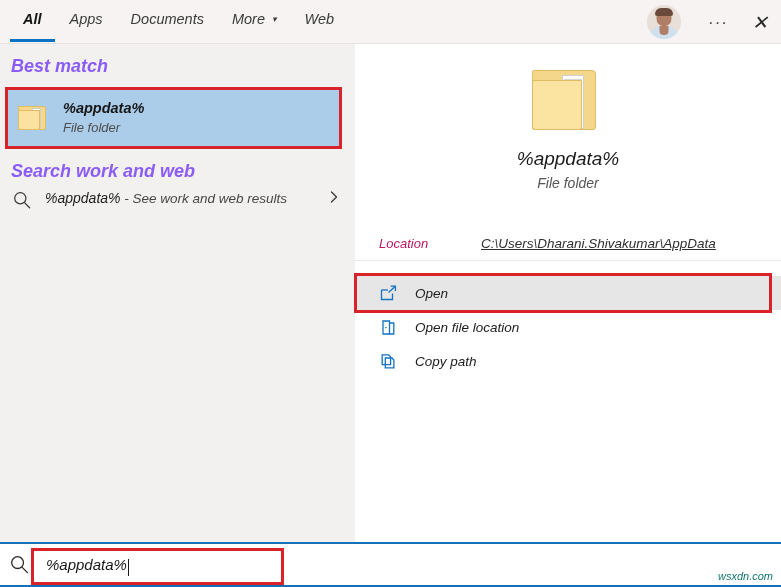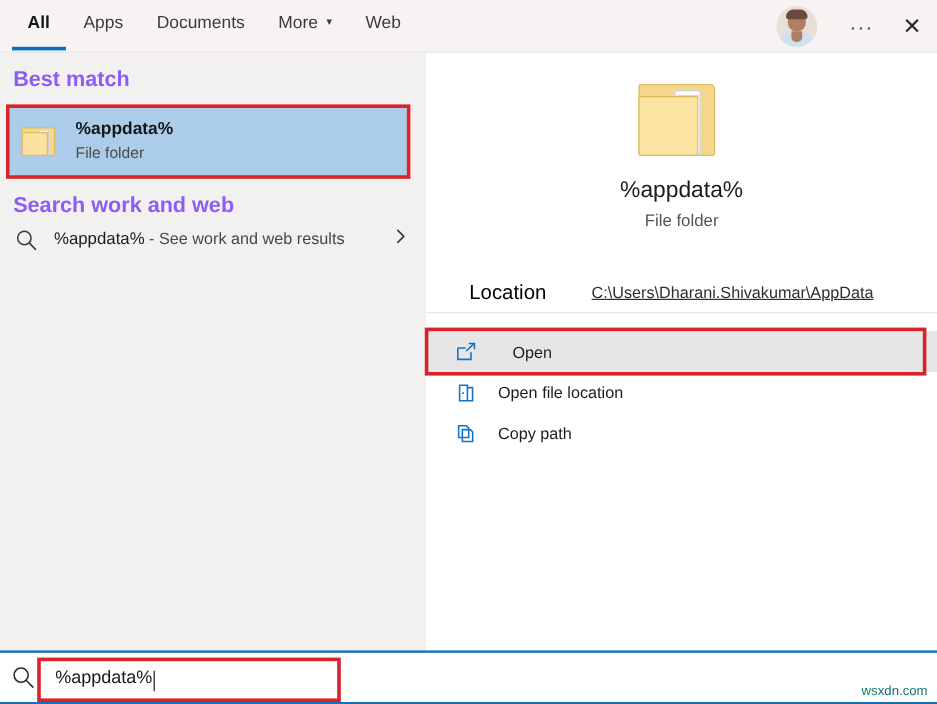--- a/index.html
+++ b/index.html
@@ -7,20 +7,21 @@
   html, body {
     width: 781px; height: 587px;
     font-family: "Liberation Sans", sans-serif;
     background: #ffffff;
     overflow: hidden;
   }
   #root {
     position: relative;
     width: 781px; height: 435px;
     background: #ffffff;
+    font-style: italic;
   }
 
   
   .topbar {
     position: absolute; left: 0; top: 0;
     width: 781px; height: 44px;
     background: #f6f3f2;
     border-bottom: 1px solid #e6e3e2;
   }
   .tabs {
@@ -252,36 +253,36 @@
 
   .location-row {
     display: flex; align-items: center;
     margin: 36px 0 0 0;
     padding: 0 16px 0 24px;
     height: 34px;
     border-bottom: 1px solid #e9e9e9;
   }
   .location-label {
     width: 102px; flex: 0 0 auto;
-    font-size: 17px; color: #000000; margin-left: 12px;
+    font-size: 13px; color: #be185d;
   }
   .location-value {
     font-size: 13.5px; color: #2f2f2f;
     text-decoration: underline;
     cursor: default;
   }
 
   .actions { margin-top: 15px; position: relative; }
   .action {
     display: flex; align-items: center;
     height: 34px;
     padding-left: 24px;
     cursor: default;
   }
-  .action.sel { background: #e6e6e6; gap: 12px; }
+  .action.sel { background: #e6e6e6; }
   .action .aicon {
     width: 19px; height: 19px;
     margin-right: 17px; flex: 0 0 auto;
   }
   .action .alabel { font-size: 13.5px; color: #1c1c1c; }
   #redbox-open {
     left: -1px; top: -3px; width: 418px; height: 40px;
   }
 
   

